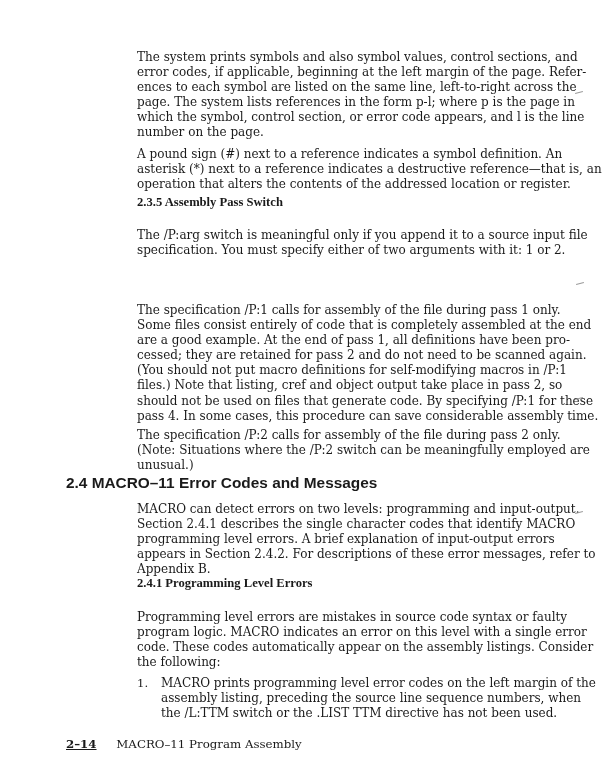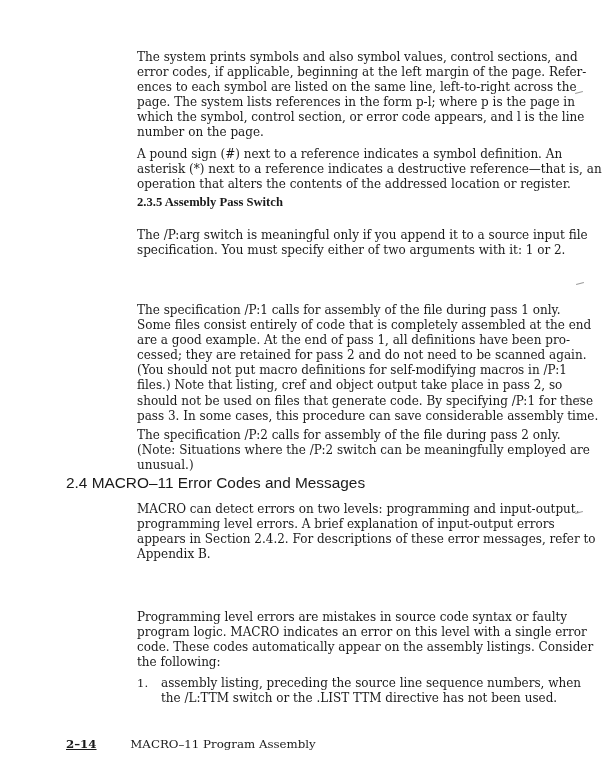--- a/index.html
+++ b/index.html
@@ -5,26 +5,26 @@
   html, body { margin: 0; padding: 0; }
   body {
     width: 604px; height: 783px; background: #ffffff; position: relative; overflow: hidden;
     font-family: "DejaVu Serif", "Liberation Serif", serif; color: #1a1a1a;
   }
   .page { position: absolute; left: 0; top: 0; width: 604px; height: 783px; }
   .para { position: absolute; left: 137px; width: 390px; font-size: 12px; line-height: 15.1px; text-align: justify; }
   .para .ln { display: block; white-space: nowrap; text-align-last: justify; text-align: justify; }
   .para .ln.last { text-align-last: left; }
   .h3 { position: absolute; left: 137px; font-family: Liberation Serif, serif; font-weight: bold; font-size: 12.6px; }
-  .h2 { position: absolute; left: 66px; font-family: "Liberation Sans", "DejaVu Sans", sans-serif; font-weight: normal; font-size: 15.4px; }
+  .h2 { position: absolute; left: 66px; font-family: "Liberation Sans", "DejaVu Sans", sans-serif; font-weight: bold; font-size: 15.4px; }
   .list { position: absolute; left: 137px; width: 390px; font-size: 11.6px; line-height: 15.1px; }
   .list .num { position: absolute; left: 0; top: 0; }
   .list .body { position: absolute; left: 24px; width: 366px; }
   .footer { position: absolute; left: 66px; top: 737px; font-size: 11.8px; }
-  .footer .pg { font-weight: bold; margin-right: 30px; text-decoration: underline; }
+  .footer .pg { font-weight: bold; margin-right: 16px; text-decoration: underline; }
   .mark { position: absolute; width: 8px; height: 1px; background: #9a9a9a; transform: rotate(-15deg); }
 </style>
 </head>
 <body>
 
 <div class="page">
 
   <div class="para" style="top:50px;">
     <span class="ln">The system prints symbols and also symbol values, control sections, and</span>
     <span class="ln">error codes, if applicable, beginning at the left margin of the page. Refer-</span>
@@ -48,50 +48,53 @@
   </div>
 
   <div class="para" style="top:263px;margin-top:40px;">
     <span class="ln">The specification /P:1 calls for assembly of the file during pass 1 only.</span>
     <span class="ln">Some files consist entirely of code that is completely assembled at the end</span>
     <span class="ln">are a good example. At the end of pass 1, all definitions have been pro-</span>
     <span class="ln">cessed; they are retained for pass 2 and do not need to be scanned again.</span>
     <span class="ln">(You should not put macro definitions for self-modifying macros in /P:1</span>
     <span class="ln">files.) Note that listing, cref and object output take place in pass 2, so</span>
     <span class="ln">should not be used on files that generate code. By specifying /P:1 for these</span>
-    <span class="ln last">pass 3. In some cases, this procedure can save considerable assembly time.</span>
+    <span class="ln last">pass 4. In some cases, this procedure can save considerable assembly time.</span>
   </div>
 
   <div class="para" style="top:428px;">
     <span class="ln">The specification /P:2 calls for assembly of the file during pass 2 only.</span>
     <span class="ln">(Note: Situations where the /P:2 switch can be meaningfully employed are</span>
     <span class="ln last">unusual.)</span>
   </div>
 
   <div class="h2" style="top:474px;">2.4  MACRO–11 Error Codes and Messages</div>
 
   <div class="para" style="top:502px;">
     <span class="ln">MACRO can detect errors on two levels: programming and input-output.</span>
+    <span class="ln">Section 2.4.1 describes the single character codes that identify MACRO</span>
     <span class="ln">programming level errors. A brief explanation of input-output errors</span>
     <span class="ln">appears in Section 2.4.2. For descriptions of these error messages, refer to</span>
     <span class="ln last">Appendix B.</span>
   </div>
 
+  <div class="h3" style="top:576px;">2.4.1  Programming Level Errors</div>
 
   <div class="para" style="top:610px;">
     <span class="ln">Programming level errors are mistakes in source code syntax or faulty</span>
     <span class="ln">program logic. MACRO indicates an error on this level with a single error</span>
     <span class="ln">code. These codes automatically appear on the assembly listings. Consider</span>
     <span class="ln last">the following:</span>
   </div>
 
   <div class="list" style="top:676px;">
     <div>
       <span class="num">1.</span>
       <div class="body para" style="position:absolute; left:24px; top:0; width:366px;">
+        <span class="ln">MACRO prints programming level error codes on the left margin of the</span>
         <span class="ln">assembly listing, preceding the source line sequence numbers, when</span>
         <span class="ln last">the /L:TTM switch or the .LIST TTM directive has not been used.</span>
       </div>
     </div>
   </div>
 
   <div class="footer">
     <span class="pg">2–14</span>
     <span>MACRO–11 Program Assembly</span>
   </div>

